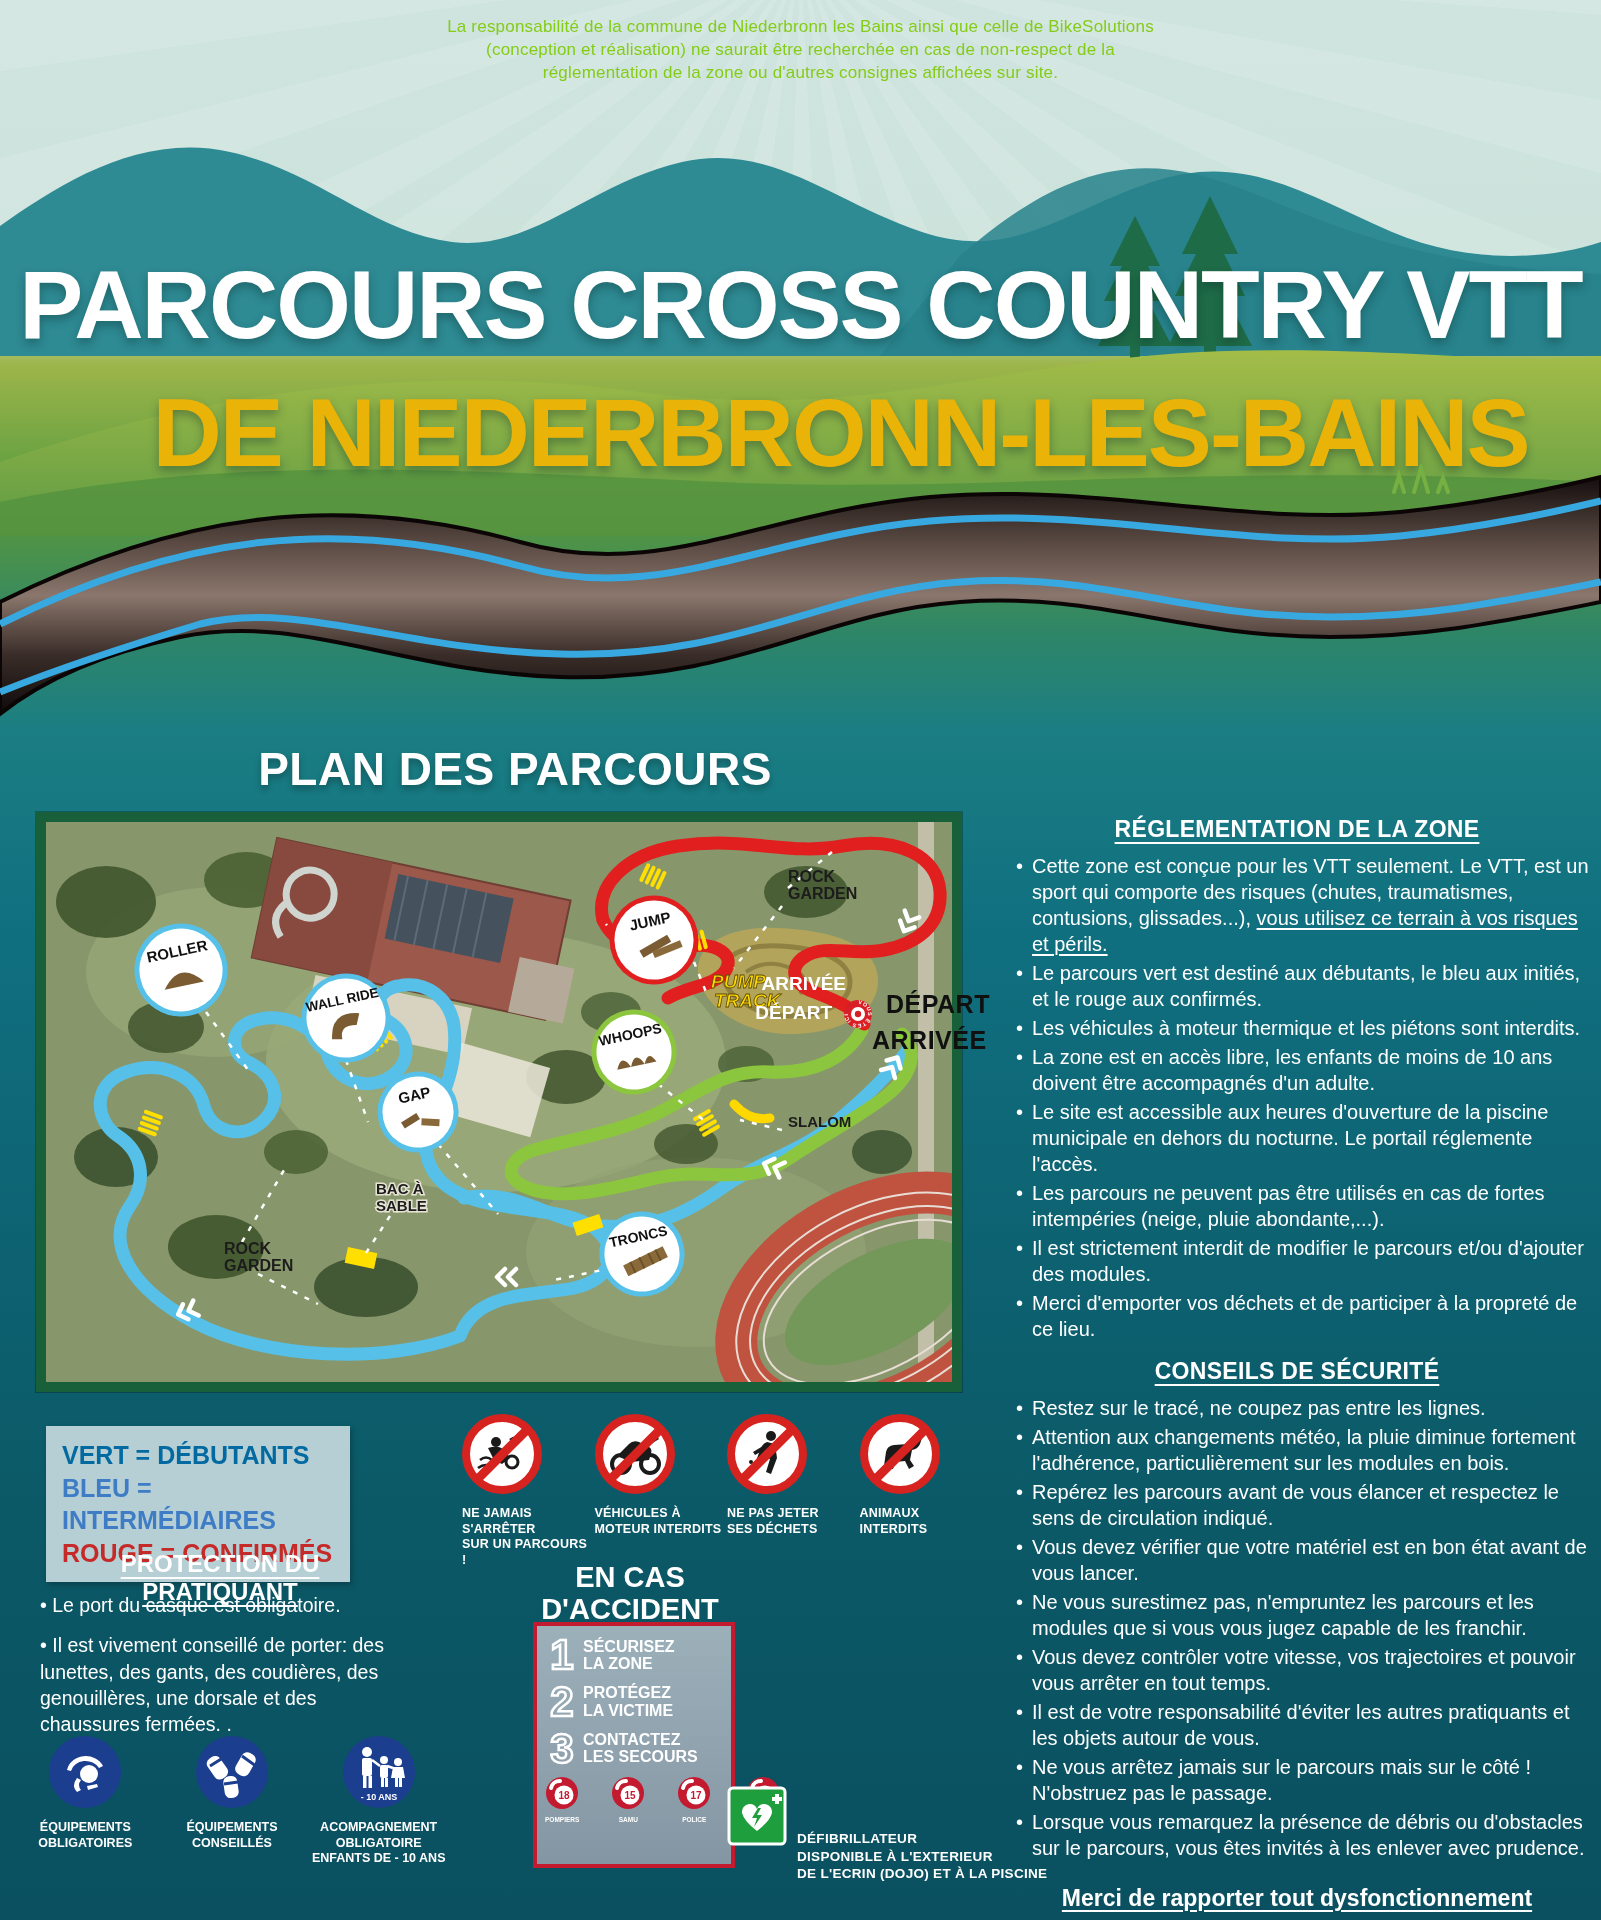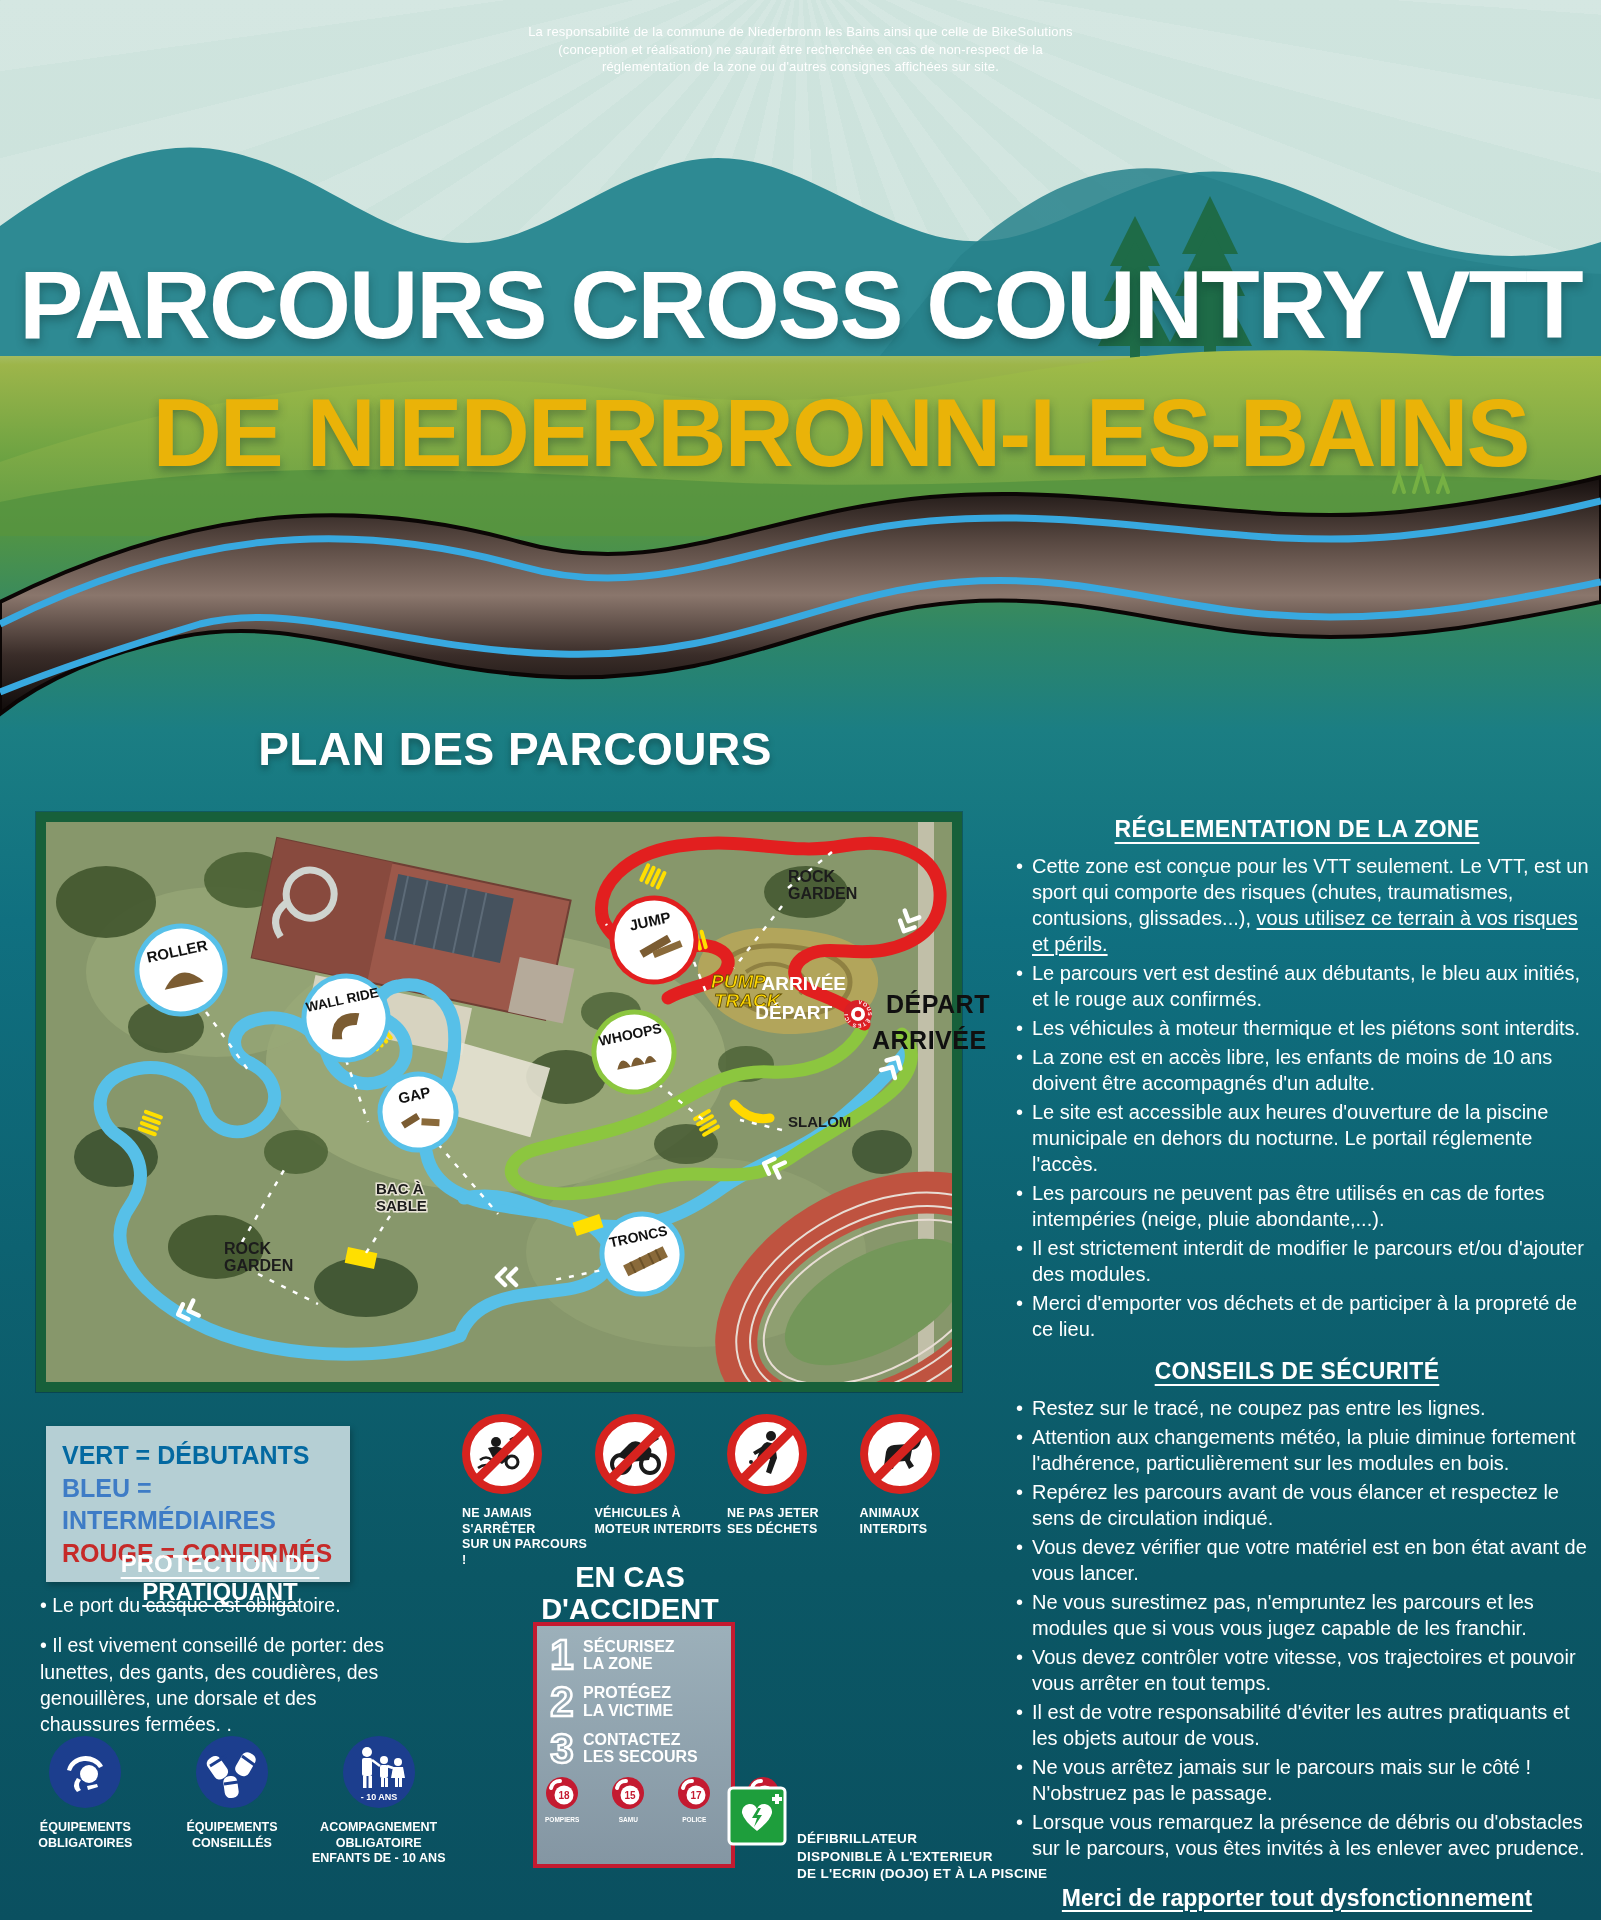--- a/index.html
+++ b/index.html
@@ -7,29 +7,29 @@
           font-family:"Liberation Sans",sans-serif;}
   .abs{position:absolute;}
 
   
   .bg-body{left:0;top:0;width:1601px;height:1920px;
     background:linear-gradient(180deg,#cfe4de 0%,#cbe2db 16%,#9db54a 19%,#6ba242 24%,
       #4f9347 28%,#2e8668 33%,#1b7e83 38%,#107080 48%,#0d6271 65%,#0b5765 82%,#0a5060 100%);}
   .rays{left:0;top:0;width:1601px;height:345px;
     background:repeating-conic-gradient(from 240deg at 50% -12%,rgba(255,255,255,.22) 0 5deg,rgba(255,255,255,0) 5deg 11deg);
     opacity:.55;}
-  .disclaimer{left:0;top:16px;width:1601px;text-align:center;color:#ffffff;
-    font-size:13px;line-height:1.35;letter-spacing:.2px;margin-top:7px;}
+  .disclaimer{left:0;top:16px;width:1601px;text-align:center;color:#84cc16;
+    font-size:17px;line-height:1.35;letter-spacing:.2px;}
   .title-l1{left:0;top:250px;width:1601px;text-align:center;color:#fff;font-weight:800;
     font-size:96px;letter-spacing:-2px;text-shadow:0 5px 10px rgba(10,40,40,.35);white-space:nowrap;}
   .title-l2{left:0;top:378px;width:1601px;text-align:center;color:#eab308;font-weight:800;
     font-size:96px;letter-spacing:-2px;text-shadow:0 5px 10px rgba(10,40,40,.35);white-space:nowrap;margin-left:40px;}
 
   
-  .plan-heading{left:110px;top:722px;width:810px;text-align:center;color:#fff;font-weight:800;
+  .plan-heading{left:110px;top:742px;width:810px;text-align:center;color:#fff;font-weight:800;
     font-size:46px;letter-spacing:.5px;text-shadow:0 4px 6px rgba(10,40,40,.4);}
   .map-frame{left:36px;top:812px;width:906px;height:560px;border:10px solid #17603a;
     box-shadow:0 0 0 1px rgba(0,0,0,.25);background:#87976b;}
   .map-frame svg{display:block;}
   .black-label{color:#101010;font-weight:800;font-size:25px;letter-spacing:.5px;white-space:nowrap;}
 
   
   .legend{left:46px;top:1426px;width:272px;padding:13px 16px;background:#b5cfd4;
     box-shadow:2px 3px 6px rgba(0,0,0,.25);font-weight:800;font-size:25px;line-height:1.3;}
   .legend .vert{color:#0369a1;} .legend .bleu{color:#3e7cc6;} .legend .rouge{color:#c62a28;}

